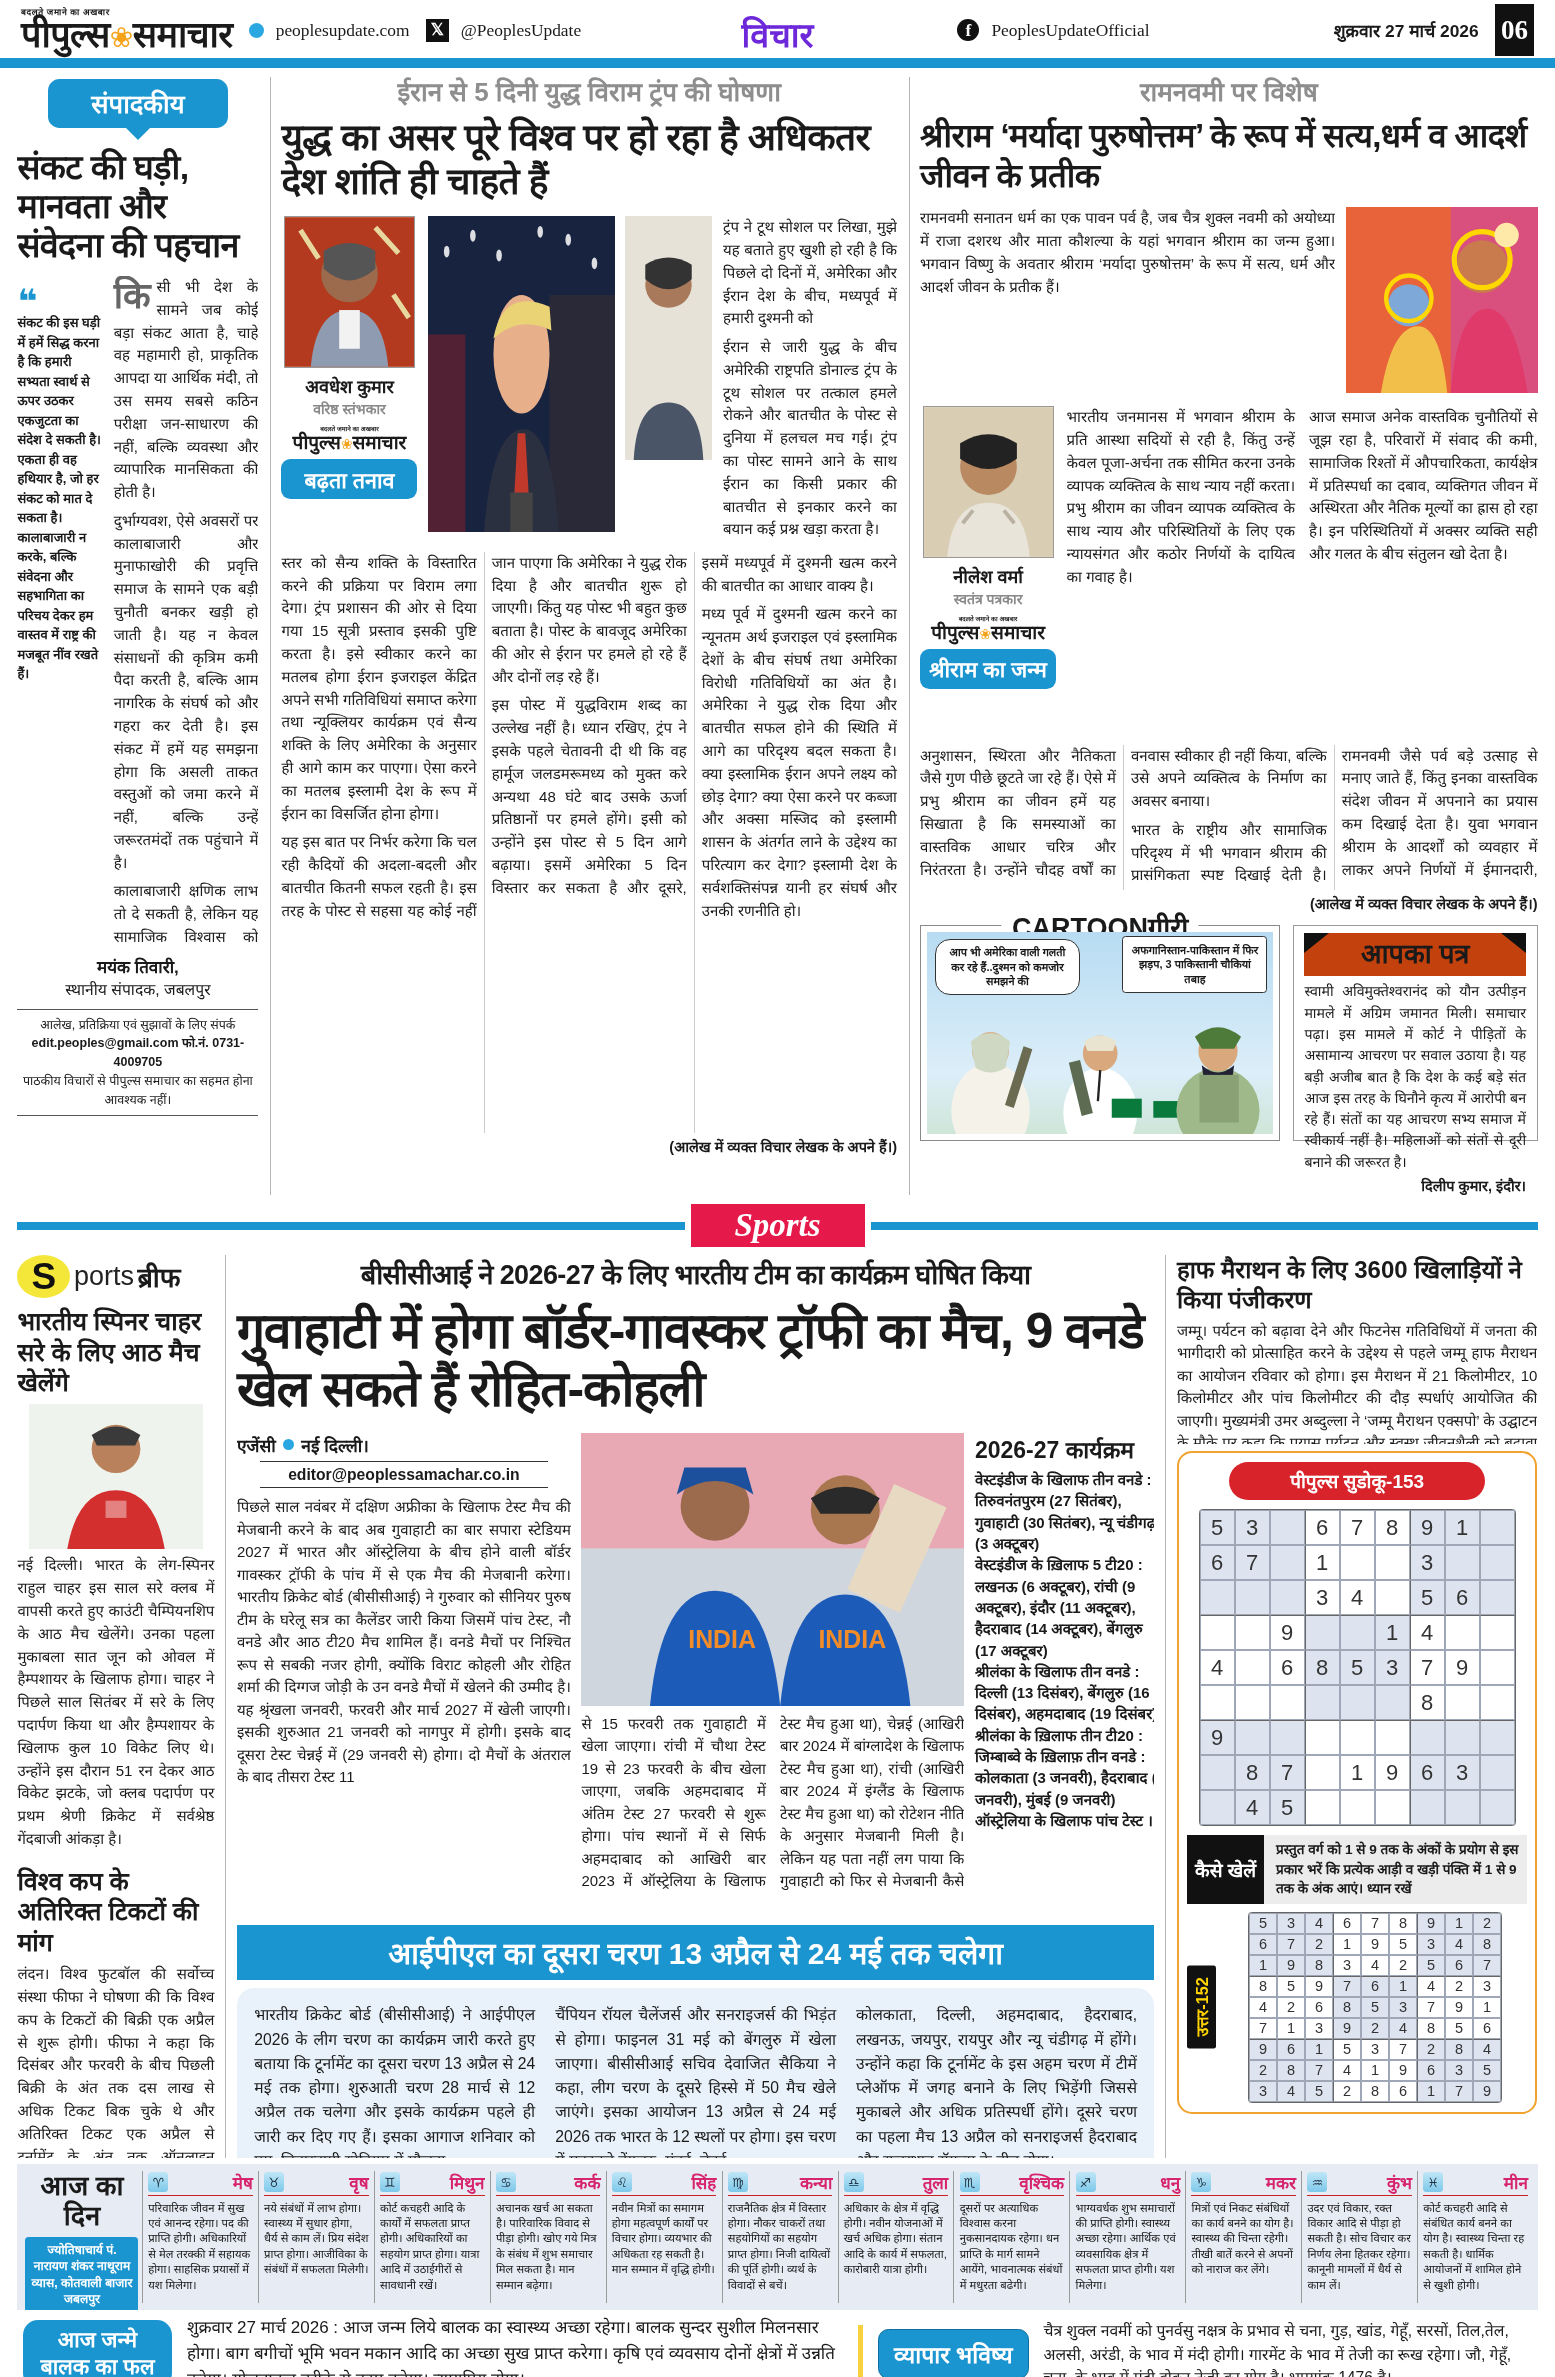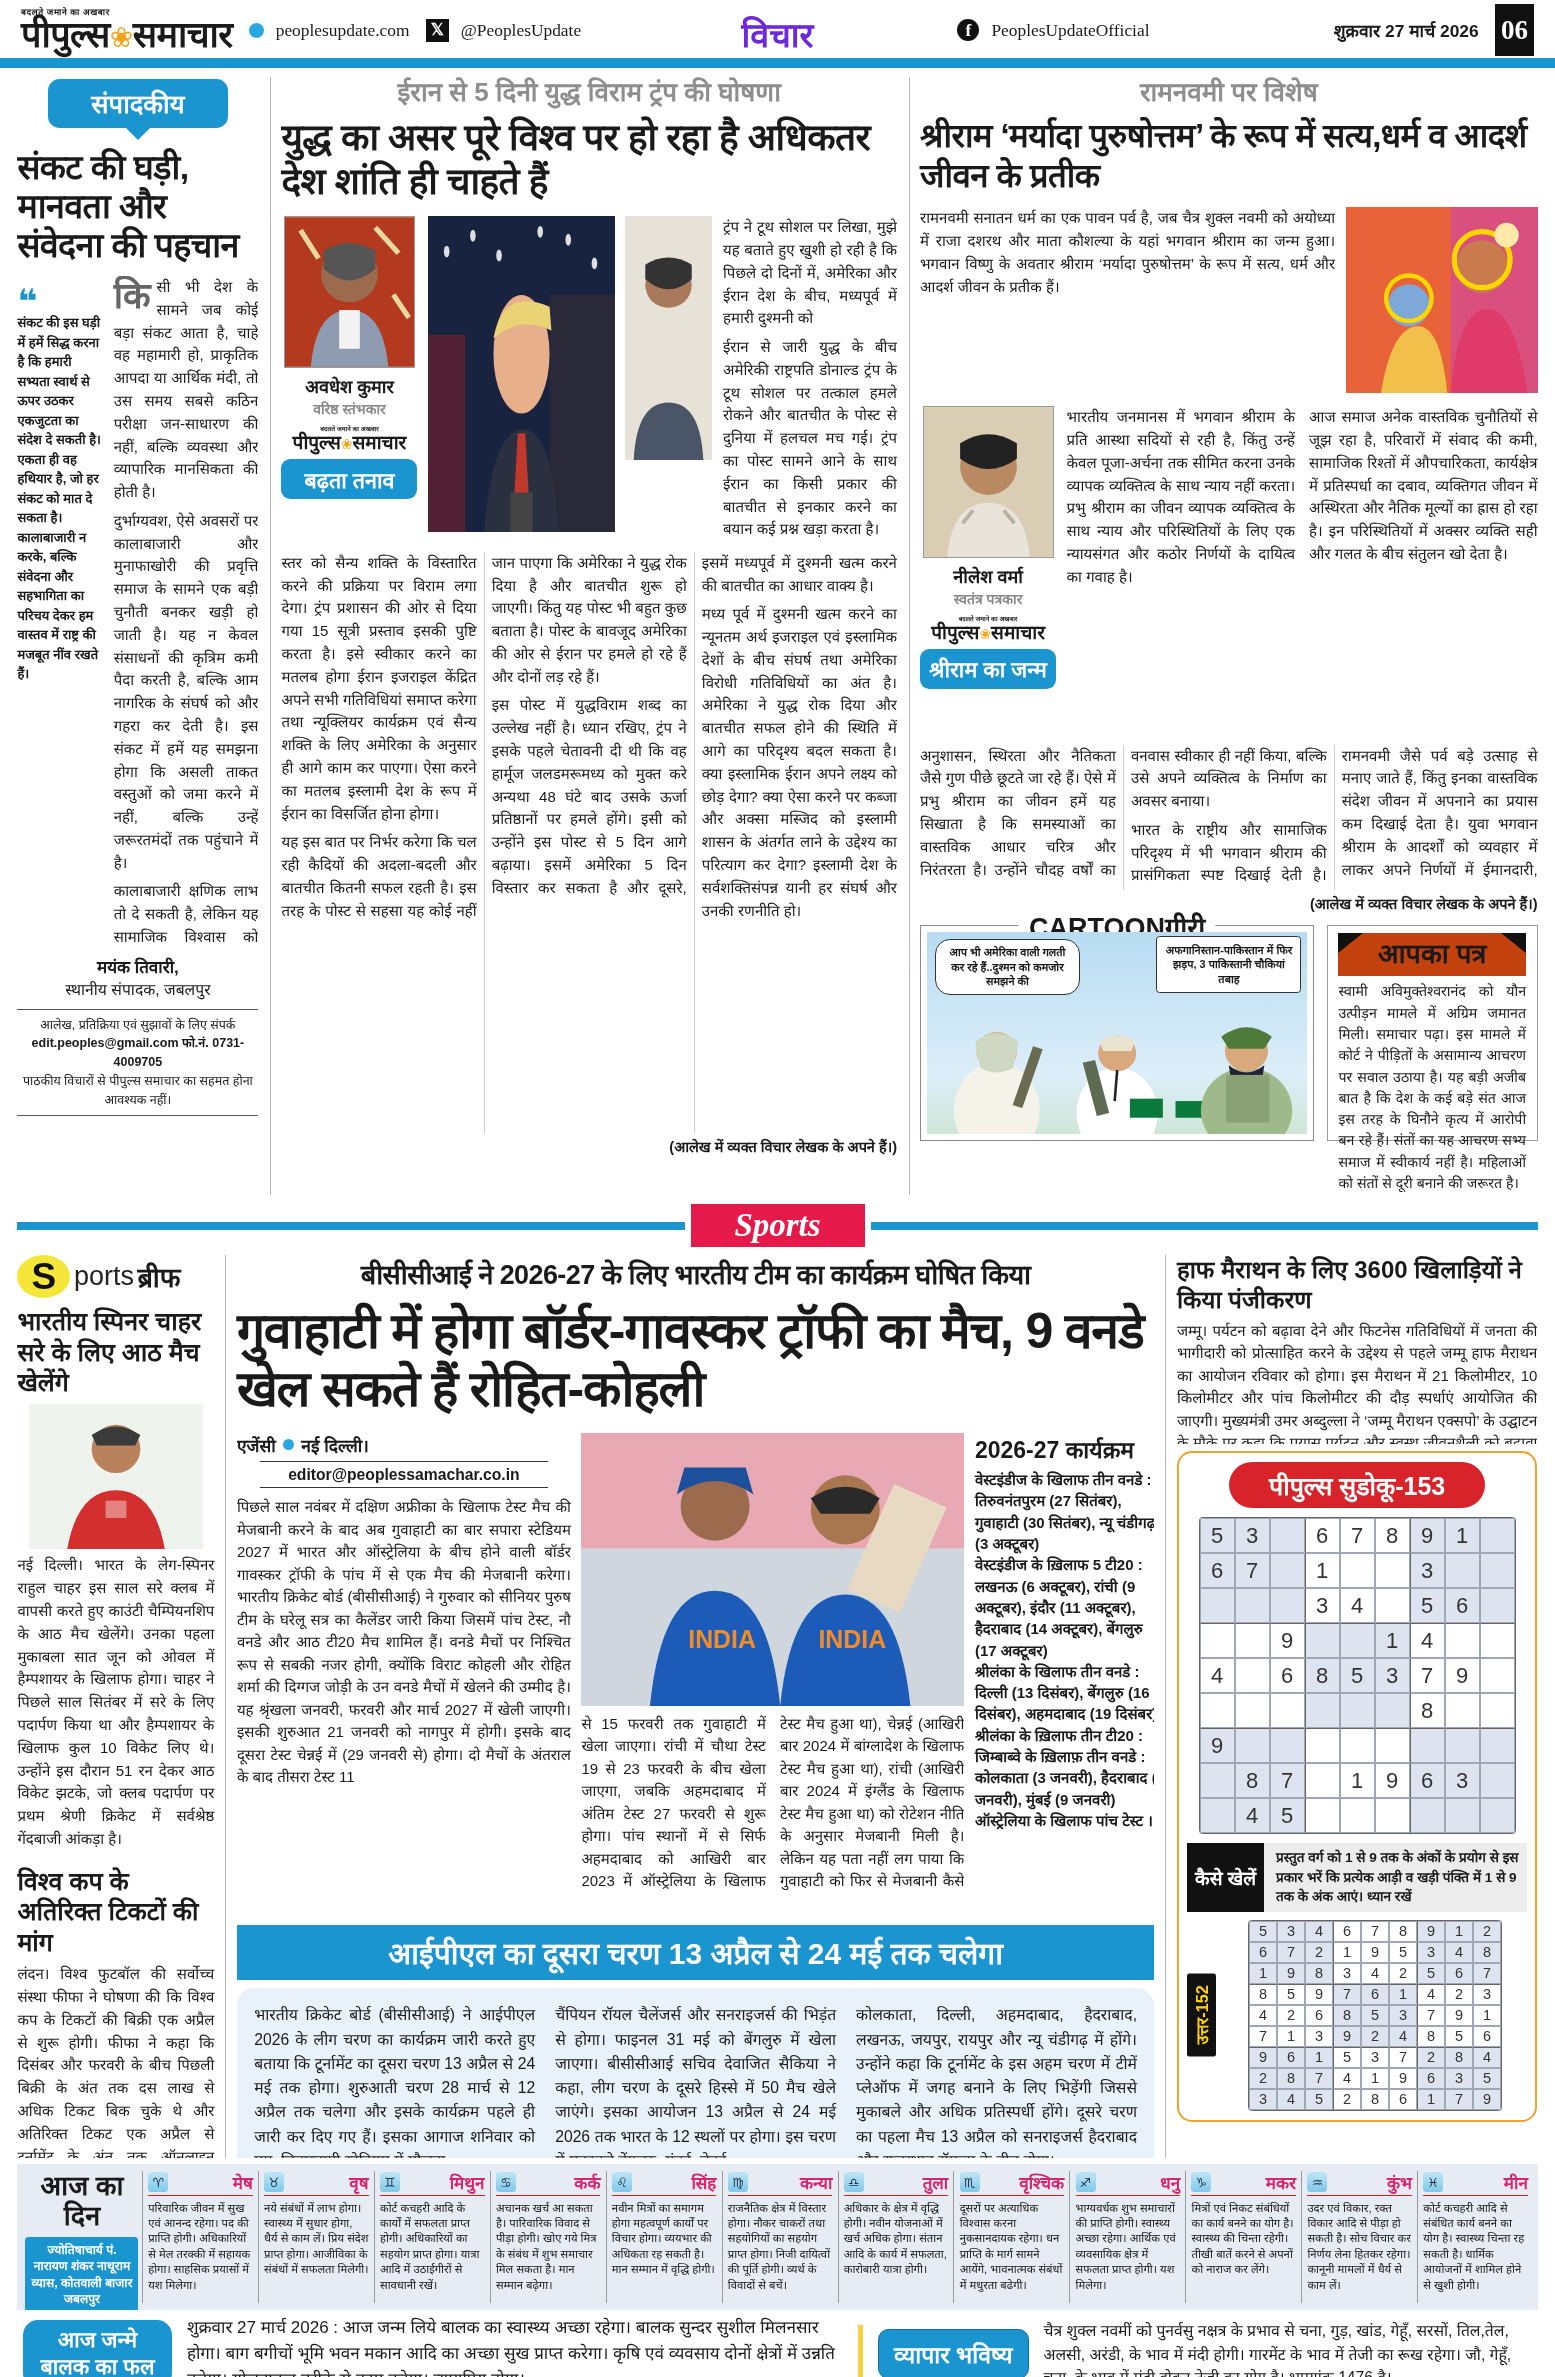--- a/index.html
+++ b/index.html
@@ -62,21 +62,21 @@
 
   .ram-headline { font-size:33px; font-weight:900; line-height:1.22; margin:8.1px 0 10.5px; letter-spacing:-0.6px; }
   .ram-top { display:flex; gap:10.5px; height:192px; overflow:hidden; }
   .photo-deity { width:192px; height:186px; flex:0 0 auto; }
   .ram-mid { display:flex; gap:10.5px; height:328px; overflow:hidden; margin-top:7px; }
   .ram-mid-text { flex:1; column-count:2; column-gap:14px; font-size:15px; line-height:1.52; text-align:justify; overflow:hidden; }
   .ram-mid-text p { margin-bottom:5.8px; }
   .ram-cols { height:145px; column-count:3; }
 
   .bottom-boxes { display:flex; gap:12.8px; margin-top:11.6px; height:216px; }
-  .cartoon { width:394px; border:1.7px solid #8a8a8a; position:relative; flex:0 0 auto; }
+  .cartoon { width:360px; border:1.7px solid #8a8a8a; position:relative; flex:0 0 auto; }
   .cartoon-title { position:absolute; top:-17.4px; left:50%; transform:translateX(-50%); background:#fff; padding:0 10.5px; font-size:27px; font-weight:900; white-space:nowrap; }
   .cartoon-art { position:absolute; inset:5.8px; background:linear-gradient(#b7dcf2,#dceef9 70%,#cfe6d8); overflow:hidden; }
   .bubble { position:absolute; background:#fff; border:1.2px solid #333; border-radius:15px; font-size:11px; font-weight:bold; line-height:1.3; padding:5.8px 8.1px; text-align:center; }
   .b1 { left:8.1px; top:7px; width:145px; }
   .b2 { right:5.8px; top:4.6px; width:145px; border-radius:3.5px; }
   .letter { flex:1; border:1.7px solid #9a9a9a; padding:7px 10.5px; }
   .letter-title { background:#c2410c; text-align:center; font-size:27px; font-weight:900; padding:1.2px 0 4.6px; position:relative; }
   .letter-title::before, .letter-title::after { content:""; position:absolute; top:0; border-style:solid; }
   .letter-title::before { left:0; border-width:20px 25.6px 0 0; border-color:#111 transparent transparent transparent; }
   .letter-title::after  { right:0; border-width:0 25.6px 20px 0; border-color:transparent #111 transparent transparent; }
@@ -109,21 +109,21 @@
   .under-photo { column-count:2; column-gap:14px; height:192px; margin-top:7px; }
   .schedule-title { font-size:23px; font-weight:900; margin-bottom:4.6px; }
   .schedule p { font-size:15px; font-weight:bold; line-height:1.42; }
   .ipl-strip { background:#1b95d0; color:#fff; font-size:30px; font-weight:900; text-align:center; padding:7px 0; margin-top:10.5px; }
   .ipl-box { background:#e9f2fa; border-radius:17.4px; padding:15px 17.4px; margin-top:8.1px; display:flex; gap:20px; height:290px; overflow:hidden; box-shadow:0 8.1px 0 -2.3px #555; }
   .ipl-col { flex:1; font-size:15.7px; line-height:1.55; text-align:justify; }
 
   .marathon-head { font-size:24px; font-weight:900; line-height:1.25; }
   .marathon-body { font-size:15px; line-height:1.5; text-align:justify; margin-top:4.6px; height:124px; overflow:hidden; }
   .sudoku-box { border:2.9px solid #f0a32e; border-radius:15px; padding:9.3px 8.1px; margin-top:7px; }
-  .sudoku-title { background:#d8232a; color:#fff; font-size:25px; font-weight:900; text-align:center; border-radius:23px; width:256px; margin:0 auto 9.3px; padding:5.8px 0; }
+  .sudoku-title { background:#d8232a; color:#fff; font-size:19px; font-weight:900; text-align:center; border-radius:23px; width:256px; margin:0 auto 9.3px; padding:5.8px 0; }
   .sd-grid { display:grid; border:1.7px solid #666; width:fit-content; margin:0 auto; border-radius:3.5px; }
   #sudoku-puzzle { grid-template-columns:repeat(9,35px); grid-auto-rows:35px; }
   .sd-cell { border:0.6px solid #9fa6b5; font-size:22px; display:flex; align-items:center; justify-content:center; background:#fff; color:#333; }
   .sd-cell.shade { background:#dde4f0; }
   .sd-cell.bl { border-left:1.7px solid #666; }
   .sd-cell.bt { border-top:1.7px solid #666; }
   .howto { display:flex; gap:8.1px; margin-top:9.3px; background:#ececec; align-items:stretch; }
   .how-label { background:#111; color:#fff; font-size:19px; font-weight:900; padding:5.8px 8.1px; display:flex; align-items:center; white-space:nowrap; }
   .how-text { font-size:13.6px; line-height:1.45; padding:4.6px 3.5px; font-weight:bold; }
   .solution-row { display:flex; margin-top:8.1px; gap:7px; align-items:center; }

